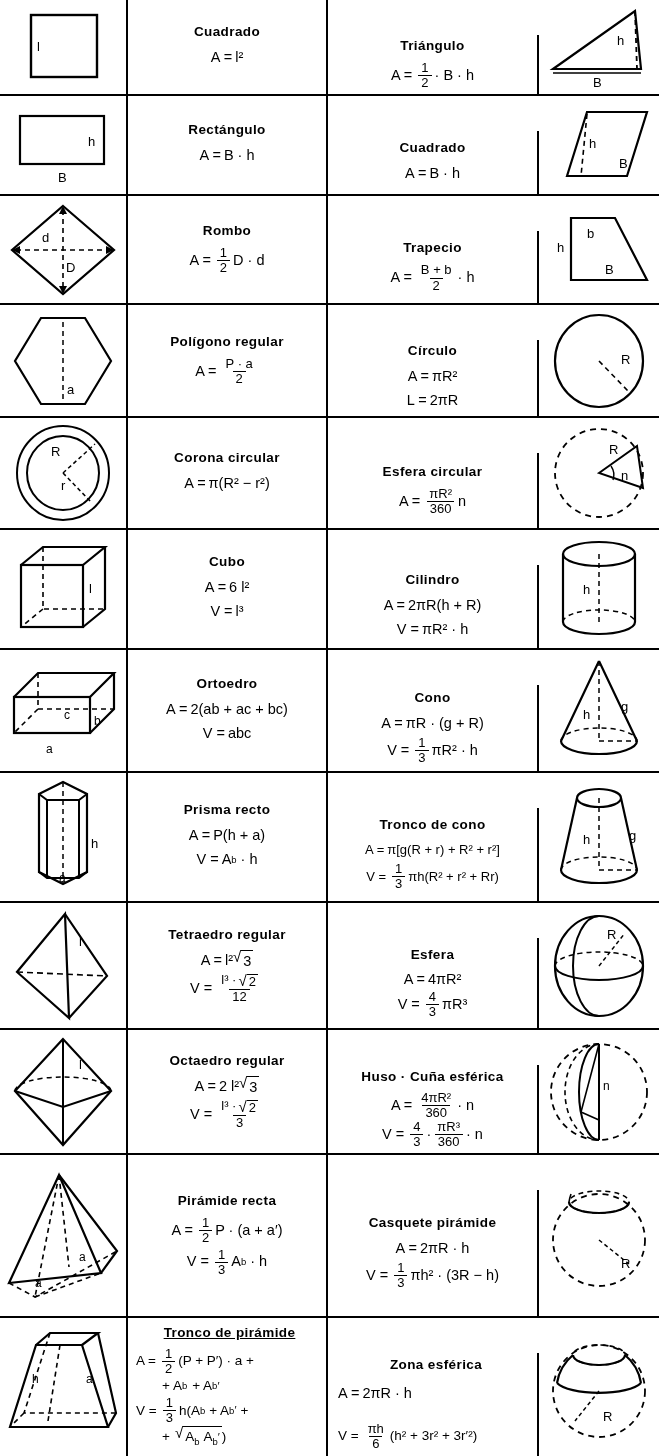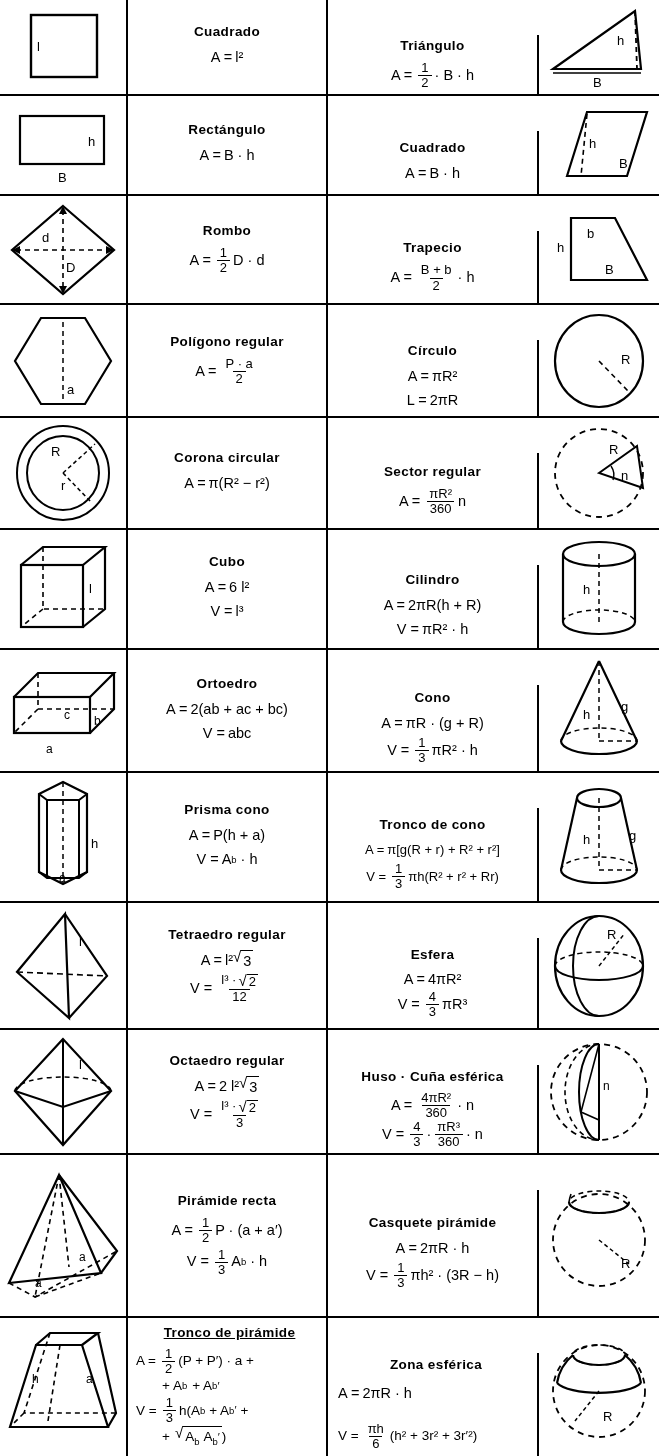--- a/index.html
+++ b/index.html
@@ -268,21 +268,21 @@
       <div class="block">
         <div class="title">Corona circular</div>
         <div class="fml">
           <span class="lhs">A =</span>
           <span>π(R² − r²)</span>
         </div>
       </div>
     </div>
     <div class="cell txt-b">
       <div class="block">
-        <div class="title">Sector regular</div>
+        <div class="title">Esfera circular</div>
         <div class="fml">
           <span class="lhs">A =</span>
           <span class="frac">
             <span class="num">πR²</span>
             <span class="den">360</span>
           </span>
           <span>n</span>
         </div>
       </div>
     </div>
@@ -410,21 +410,21 @@
         <path d="M36 24 L36 102 M68 24 L68 102" fill="none" stroke="#000" stroke-width="2"></path>
         <path d="M28 18 L36 24 L68 24 L76 18" fill="none" stroke="#000" stroke-width="2"></path>
         <path d="M28 96 L36 102 L68 102 L76 96" fill="none" stroke="#000" stroke-width="2"></path>
         <line x1="52" y1="6" x2="52" y2="108" stroke="#000" stroke-width="1.5" stroke-dasharray="5,4"></line>
         <text x="80" y="72" font-size="13" font-family="Liberation Sans, sans-serif">h</text>
         <text x="48" y="106" font-size="12" font-family="Liberation Sans, sans-serif">a</text>
       </svg>
     </div>
     <div class="cell txt-a">
       <div class="block">
-        <div class="title">Prisma cono</div>
+        <div class="title">Prisma recto</div>
         <div class="fml">
           <span class="lhs">A =</span>
           <span>P(h + a)</span>
         </div>
         <div class="fml">
           <span class="lhs">V =</span>
           <span>A</span>
             <span class="sub">b</span>
           <span style="margin-left:4px;">· h</span>
         </div>

